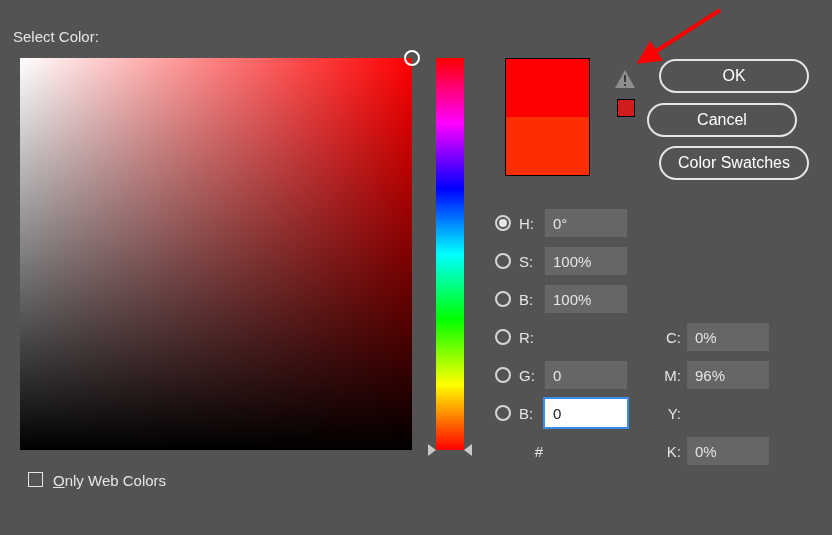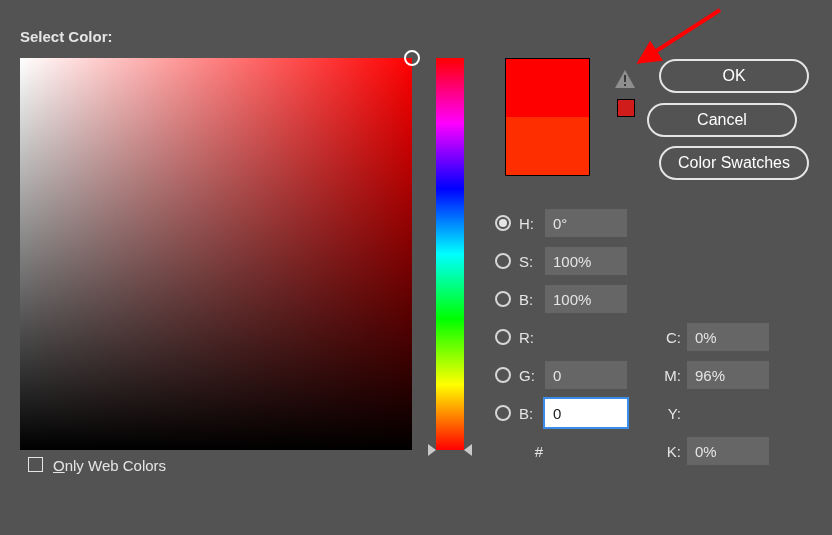--- a/index.html
+++ b/index.html
@@ -9,23 +9,22 @@
     height: 535px;
     background: #535353;
     font-family: "Segoe UI", Arial, sans-serif;
     color: #e5e5e5;
     font-size: 15px;
     position: relative;
     overflow: hidden;
   }
   .title {
     position: absolute;
-    left: 20px;
+    left: 13px;
     top: 28px;
-    font-weight: bold;
   }
   .sv-box {
     position: absolute;
     left: 20px;
     top: 58px;
     width: 392px;
     height: 392px;
     background:
       linear-gradient(to bottom, rgba(0,0,0,0) 0%, #000 100%),
       linear-gradient(to right, #fff 0%, #ff0000 100%);
@@ -155,21 +154,21 @@
     top: 318px;
   }
   .cmyk .row { height: 38px; }
   .cmyk .lbl2 { width: 26px; text-align: right; margin-right: 6px; }
   .hash-lbl { width: 24px; text-align:right; margin-right: 6px; }
   .hex-inp { width: 106px; }
 
   .only-web {
     position: absolute;
     left: 28px;
-    top: 457px;
+    top: 472px;
     display: flex;
     cursor: pointer;
   }
   .chk {
     width: 15px; height: 15px;
     border: 1.5px solid #e5e5e5;
     margin-right: 10px;
     background: transparent;
   }
   .only-web span u { text-decoration: underline; }

